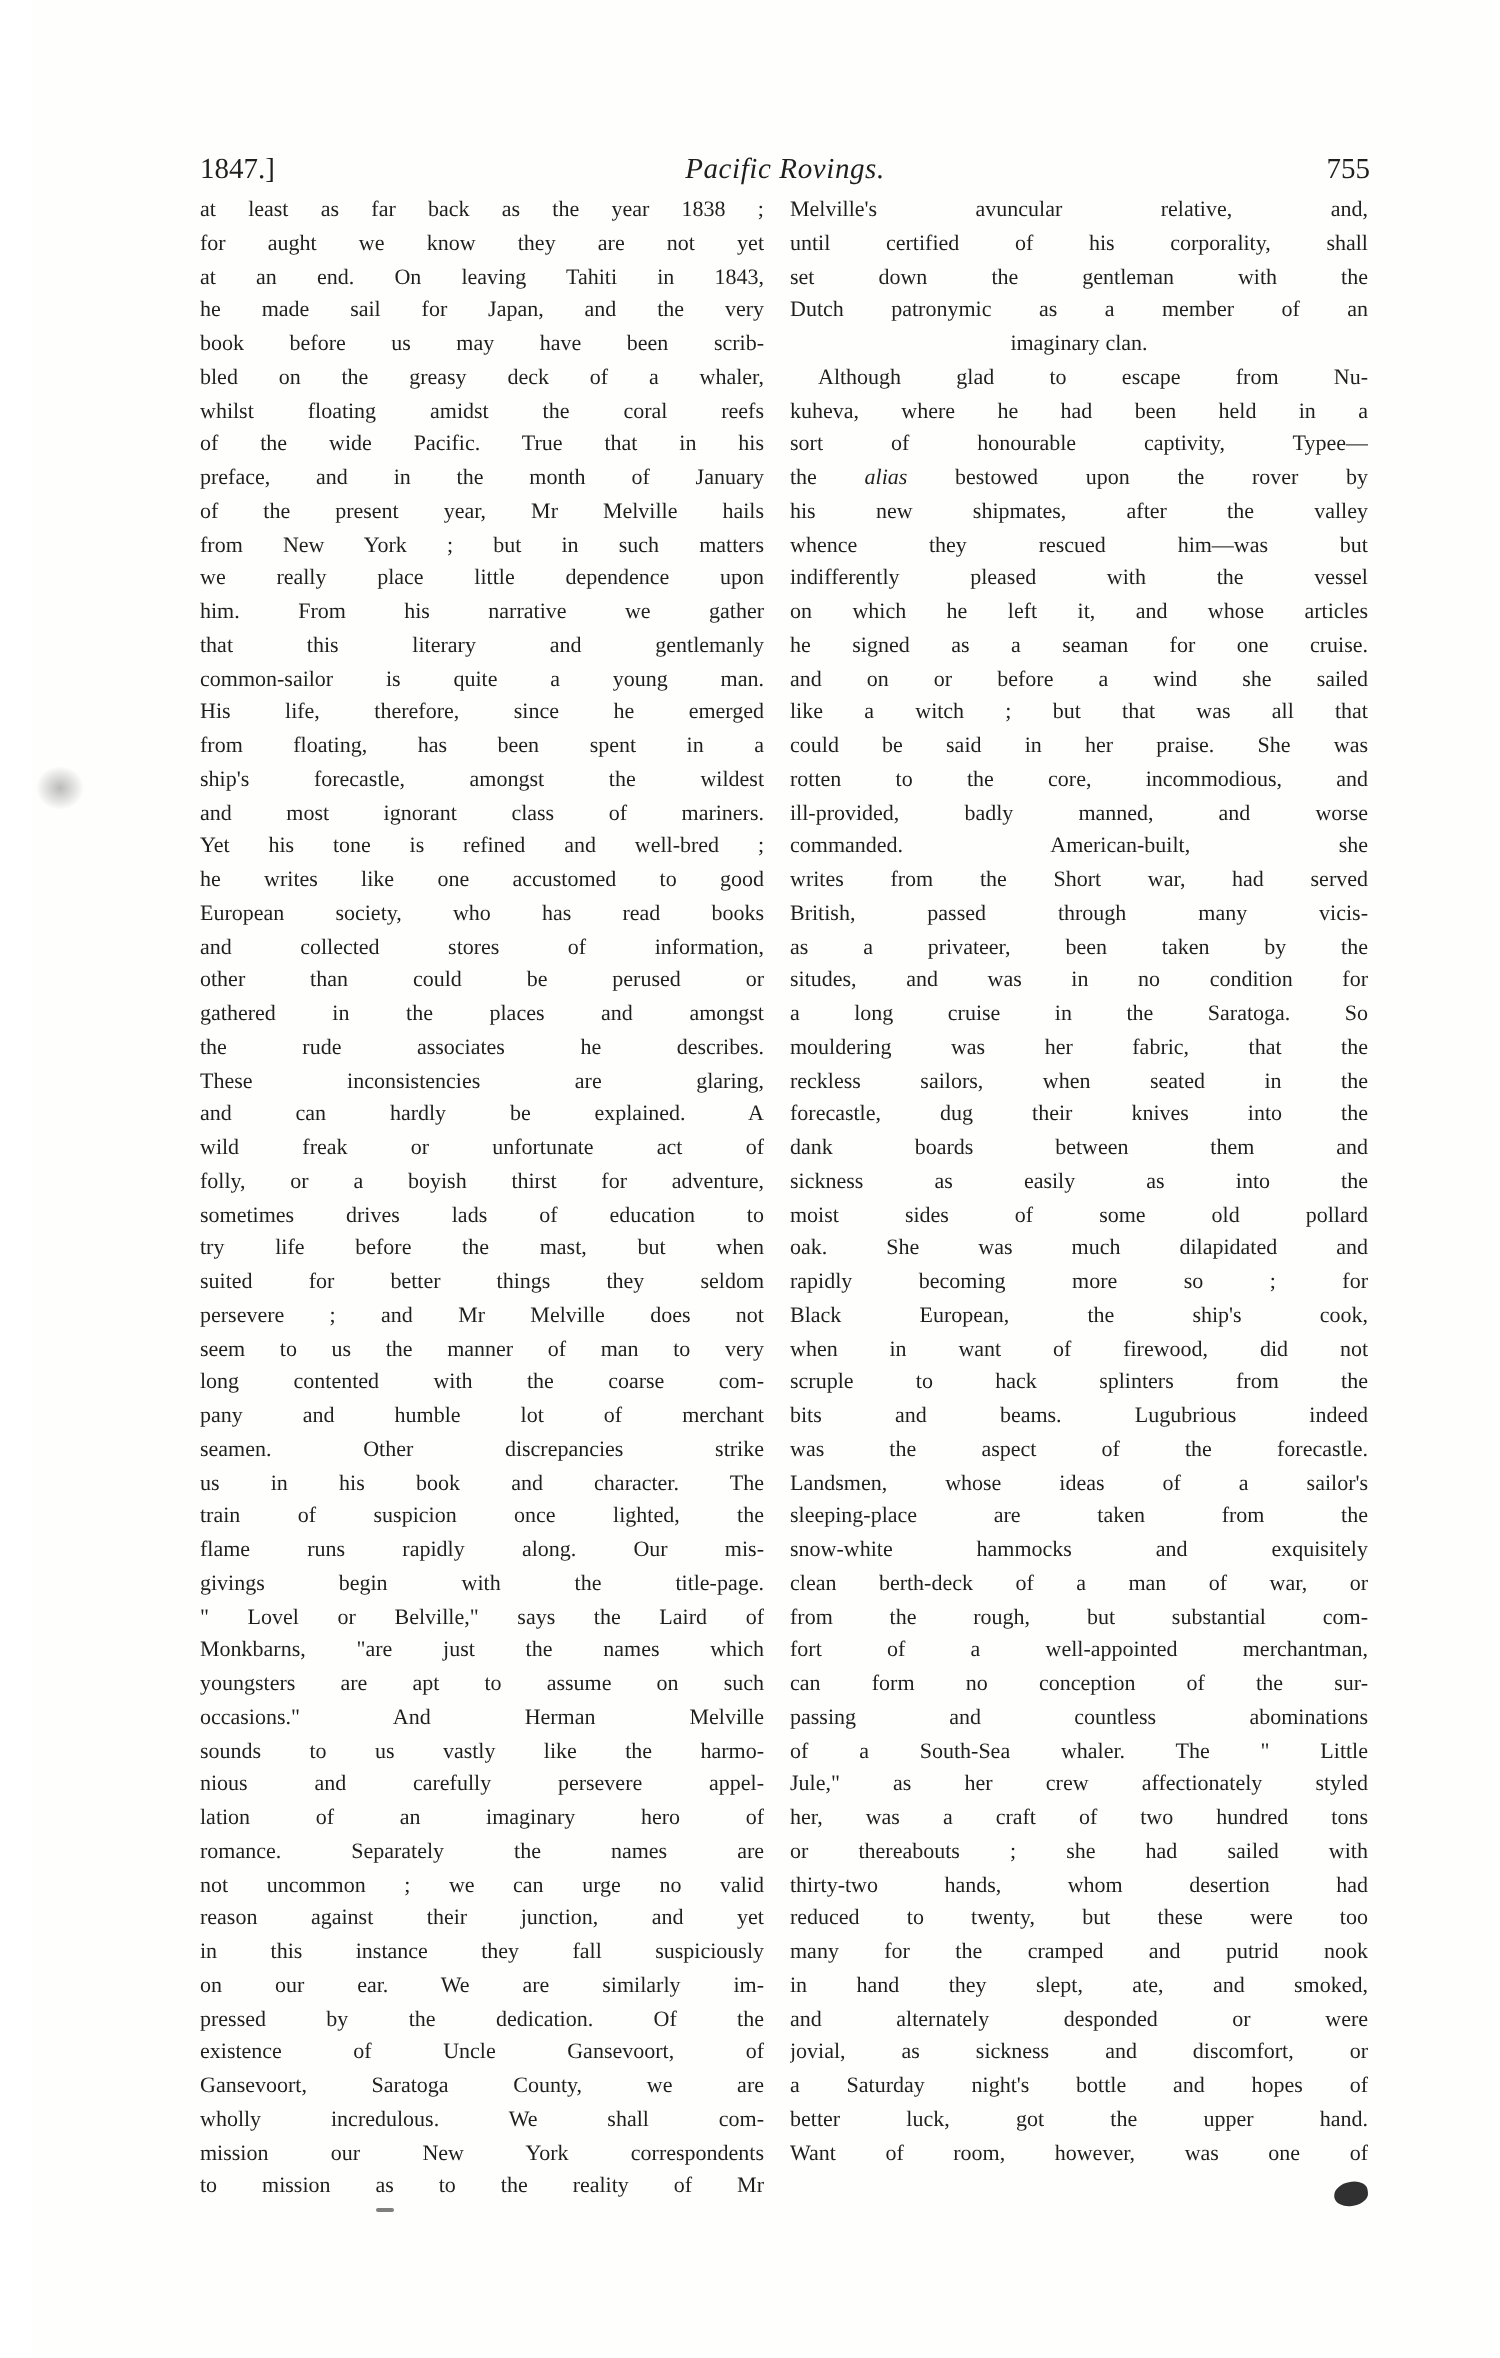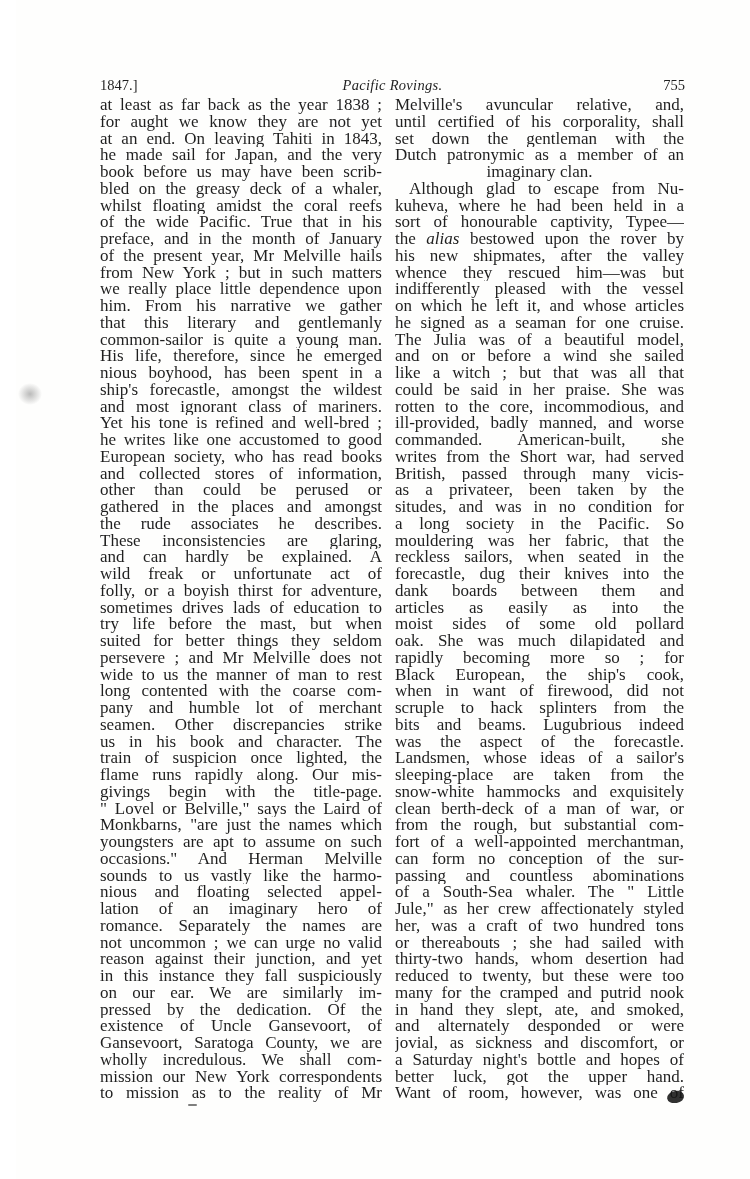--- a/index.html
+++ b/index.html
@@ -40,21 +40,21 @@
     letter-spacing: 0.3px;
   }
   .head-page {
     position: absolute;
     right: 0;
     top: 0;
   }
   .column {
     position: absolute;
     top: 97px;
-    font-size: 17px;
+    font-size: 11px;
   }
   .column.left  { left: 84px;  width: 282px; }
   .column.right { left: 379px; width: 289px; }
   .line {
     height: 16.75px;
     line-height: 16.75px;
     text-align: justify;
     overflow: hidden;
     white-space: normal;
     word-spacing: 0.2px;
@@ -120,52 +120,52 @@
       <div class="line">whilst floating amidst the coral reefs</div>
       <div class="line">of the wide Pacific. True that in his</div>
       <div class="line">preface, and in the month of January</div>
       <div class="line">of the present year, Mr Melville hails</div>
       <div class="line">from New York ; but in such matters</div>
       <div class="line">we really place little dependence upon</div>
       <div class="line">him. From his narrative we gather</div>
       <div class="line">that this literary and gentlemanly</div>
       <div class="line">common-sailor is quite a young man.</div>
       <div class="line">His life, therefore, since he emerged</div>
-      <div class="line">nious boyhood, has been spent in a</div>
+      <div class="line">from floating, has been spent in a</div>
       <div class="line">ship's forecastle, amongst the wildest</div>
       <div class="line">and most ignorant class of mariners.</div>
       <div class="line">Yet his tone is refined and well-bred ;</div>
       <div class="line">he writes like one accustomed to good</div>
       <div class="line">European society, who has read books</div>
       <div class="line">and collected stores of information,</div>
       <div class="line">other than could be perused or</div>
       <div class="line">gathered in the places and amongst</div>
       <div class="line">the rude associates he describes.</div>
       <div class="line">These inconsistencies are glaring,</div>
       <div class="line">and can hardly be explained. A</div>
       <div class="line">wild freak or unfortunate act of</div>
       <div class="line">folly, or a boyish thirst for adventure,</div>
       <div class="line">sometimes drives lads of education to</div>
       <div class="line">try life before the mast, but when</div>
       <div class="line">suited for better things they seldom</div>
       <div class="line">persevere ; and Mr Melville does not</div>
-      <div class="line">wide to us the manner of man to rest</div>
+      <div class="line">seem to us the manner of man to very</div>
       <div class="line">long contented with the coarse com-</div>
       <div class="line">pany and humble lot of merchant</div>
       <div class="line">seamen. Other discrepancies strike</div>
       <div class="line">us in his book and character. The</div>
       <div class="line">train of suspicion once lighted, the</div>
       <div class="line">flame runs rapidly along. Our mis-</div>
       <div class="line">givings begin with the title-page.</div>
       <div class="line">" Lovel or Belville," says the Laird of</div>
       <div class="line">Monkbarns, "are just the names which</div>
       <div class="line">youngsters are apt to assume on such</div>
       <div class="line">occasions." And Herman Melville</div>
       <div class="line">sounds to us vastly like the harmo-</div>
-      <div class="line">nious and floating selected appel-</div>
+      <div class="line">nious and carefully persevere appel-</div>
       <div class="line">lation of an imaginary hero of</div>
       <div class="line">romance. Separately the names are</div>
       <div class="line">not uncommon ; we can urge no valid</div>
       <div class="line">reason against their junction, and yet</div>
       <div class="line">in this instance they fall suspiciously</div>
       <div class="line">on our ear. We are similarly im-</div>
       <div class="line">pressed by the dedication. Of the</div>
       <div class="line">existence of Uncle Gansevoort, of</div>
       <div class="line">Gansevoort, Saratoga County, we are</div>
       <div class="line">wholly incredulous. We shall com-</div>
@@ -180,37 +180,36 @@
       <div class="line flush">imaginary clan.</div>
       <div class="line indent">Although glad to escape from Nu-</div>
       <div class="line">kuheva, where he had been held in a</div>
       <div class="line">sort of honourable captivity, Typee—</div>
       <div class="line">the <i>alias</i> bestowed upon the rover by</div>
       <div class="line">his new shipmates, after the valley</div>
       <div class="line">whence they rescued him—was but</div>
       <div class="line">indifferently pleased with the vessel</div>
       <div class="line">on which he left it, and whose articles</div>
       <div class="line">he signed as a seaman for one cruise.</div>
-      <div class="line">The Julia was of a beautiful model,</div>
       <div class="line">and on or before a wind she sailed</div>
       <div class="line">like a witch ; but that was all that</div>
       <div class="line">could be said in her praise. She was</div>
       <div class="line">rotten to the core, incommodious, and</div>
       <div class="line">ill-provided, badly manned, and worse</div>
       <div class="line">commanded. American-built, she</div>
       <div class="line">writes from the Short war, had served</div>
       <div class="line">British, passed through many vicis-</div>
       <div class="line">as a privateer, been taken by the</div>
       <div class="line">situdes, and was in no condition for</div>
-      <div class="line">a long society in the Pacific. So</div>
+      <div class="line">a long cruise in the Saratoga. So</div>
       <div class="line">mouldering was her fabric, that the</div>
       <div class="line">reckless sailors, when seated in the</div>
       <div class="line">forecastle, dug their knives into the</div>
       <div class="line">dank boards between them and</div>
-      <div class="line">articles as easily as into the</div>
+      <div class="line">sickness as easily as into the</div>
       <div class="line">moist sides of some old pollard</div>
       <div class="line">oak. She was much dilapidated and</div>
       <div class="line">rapidly becoming more so ; for</div>
       <div class="line">Black European, the ship's cook,</div>
       <div class="line">when in want of firewood, did not</div>
       <div class="line">scruple to hack splinters from the</div>
       <div class="line">bits and beams. Lugubrious indeed</div>
       <div class="line">was the aspect of the forecastle.</div>
       <div class="line">Landsmen, whose ideas of a sailor's</div>
       <div class="line">sleeping-place are taken from the</div>

